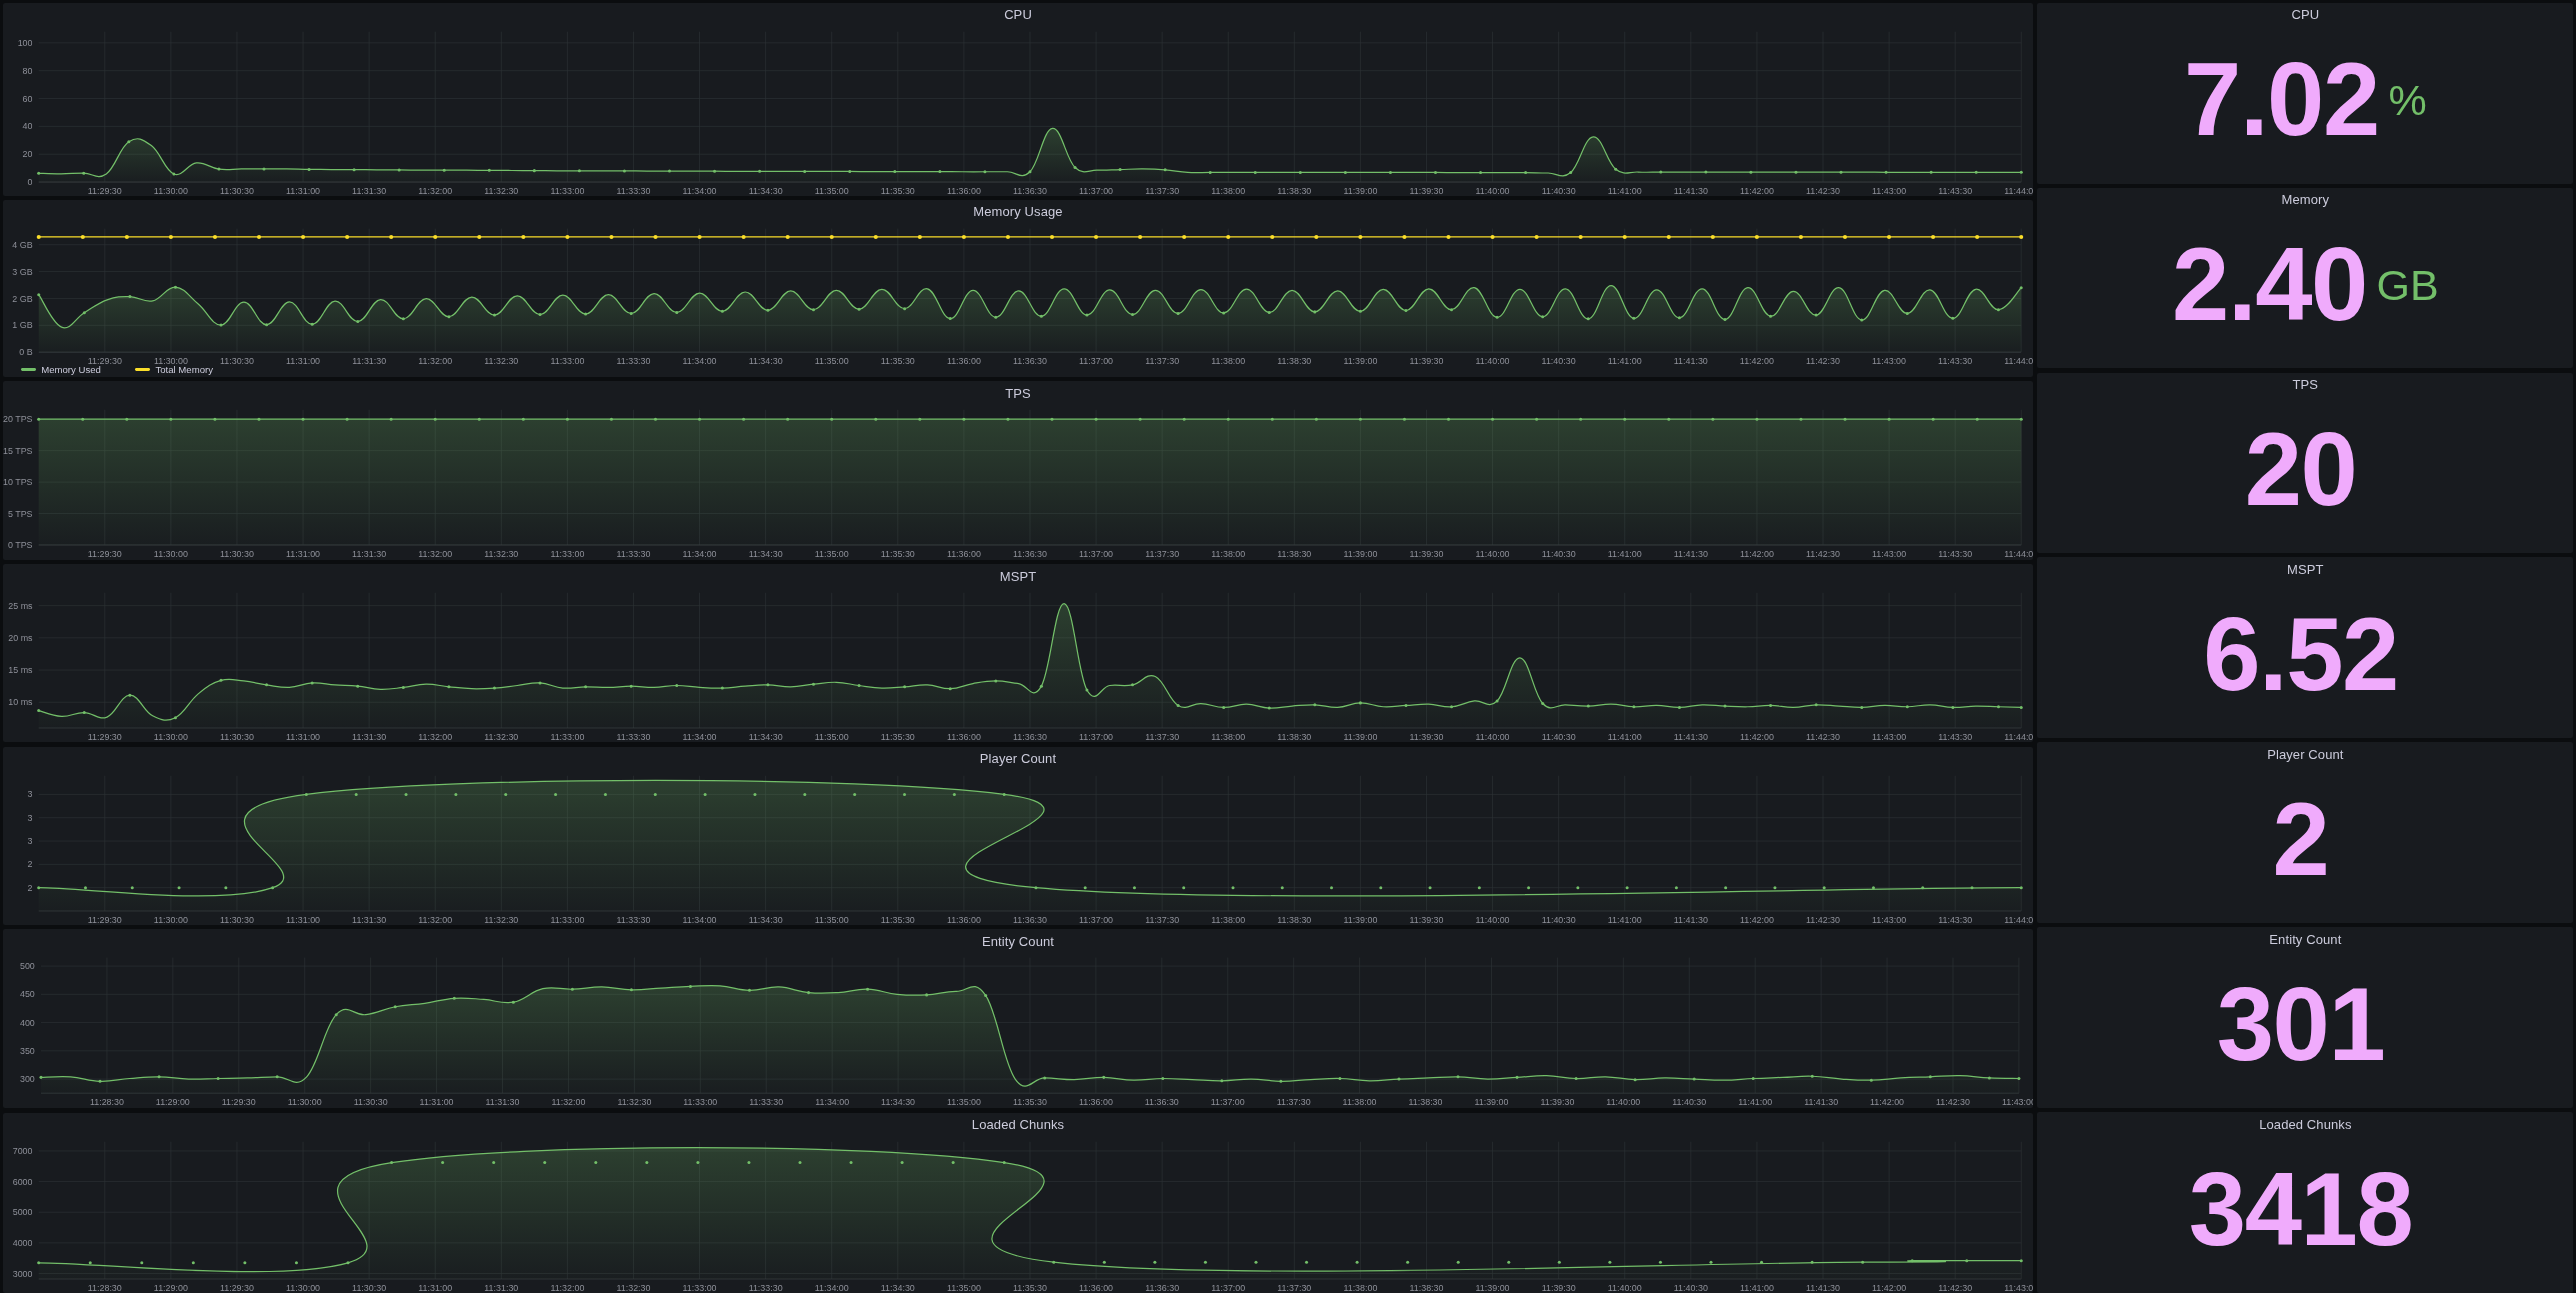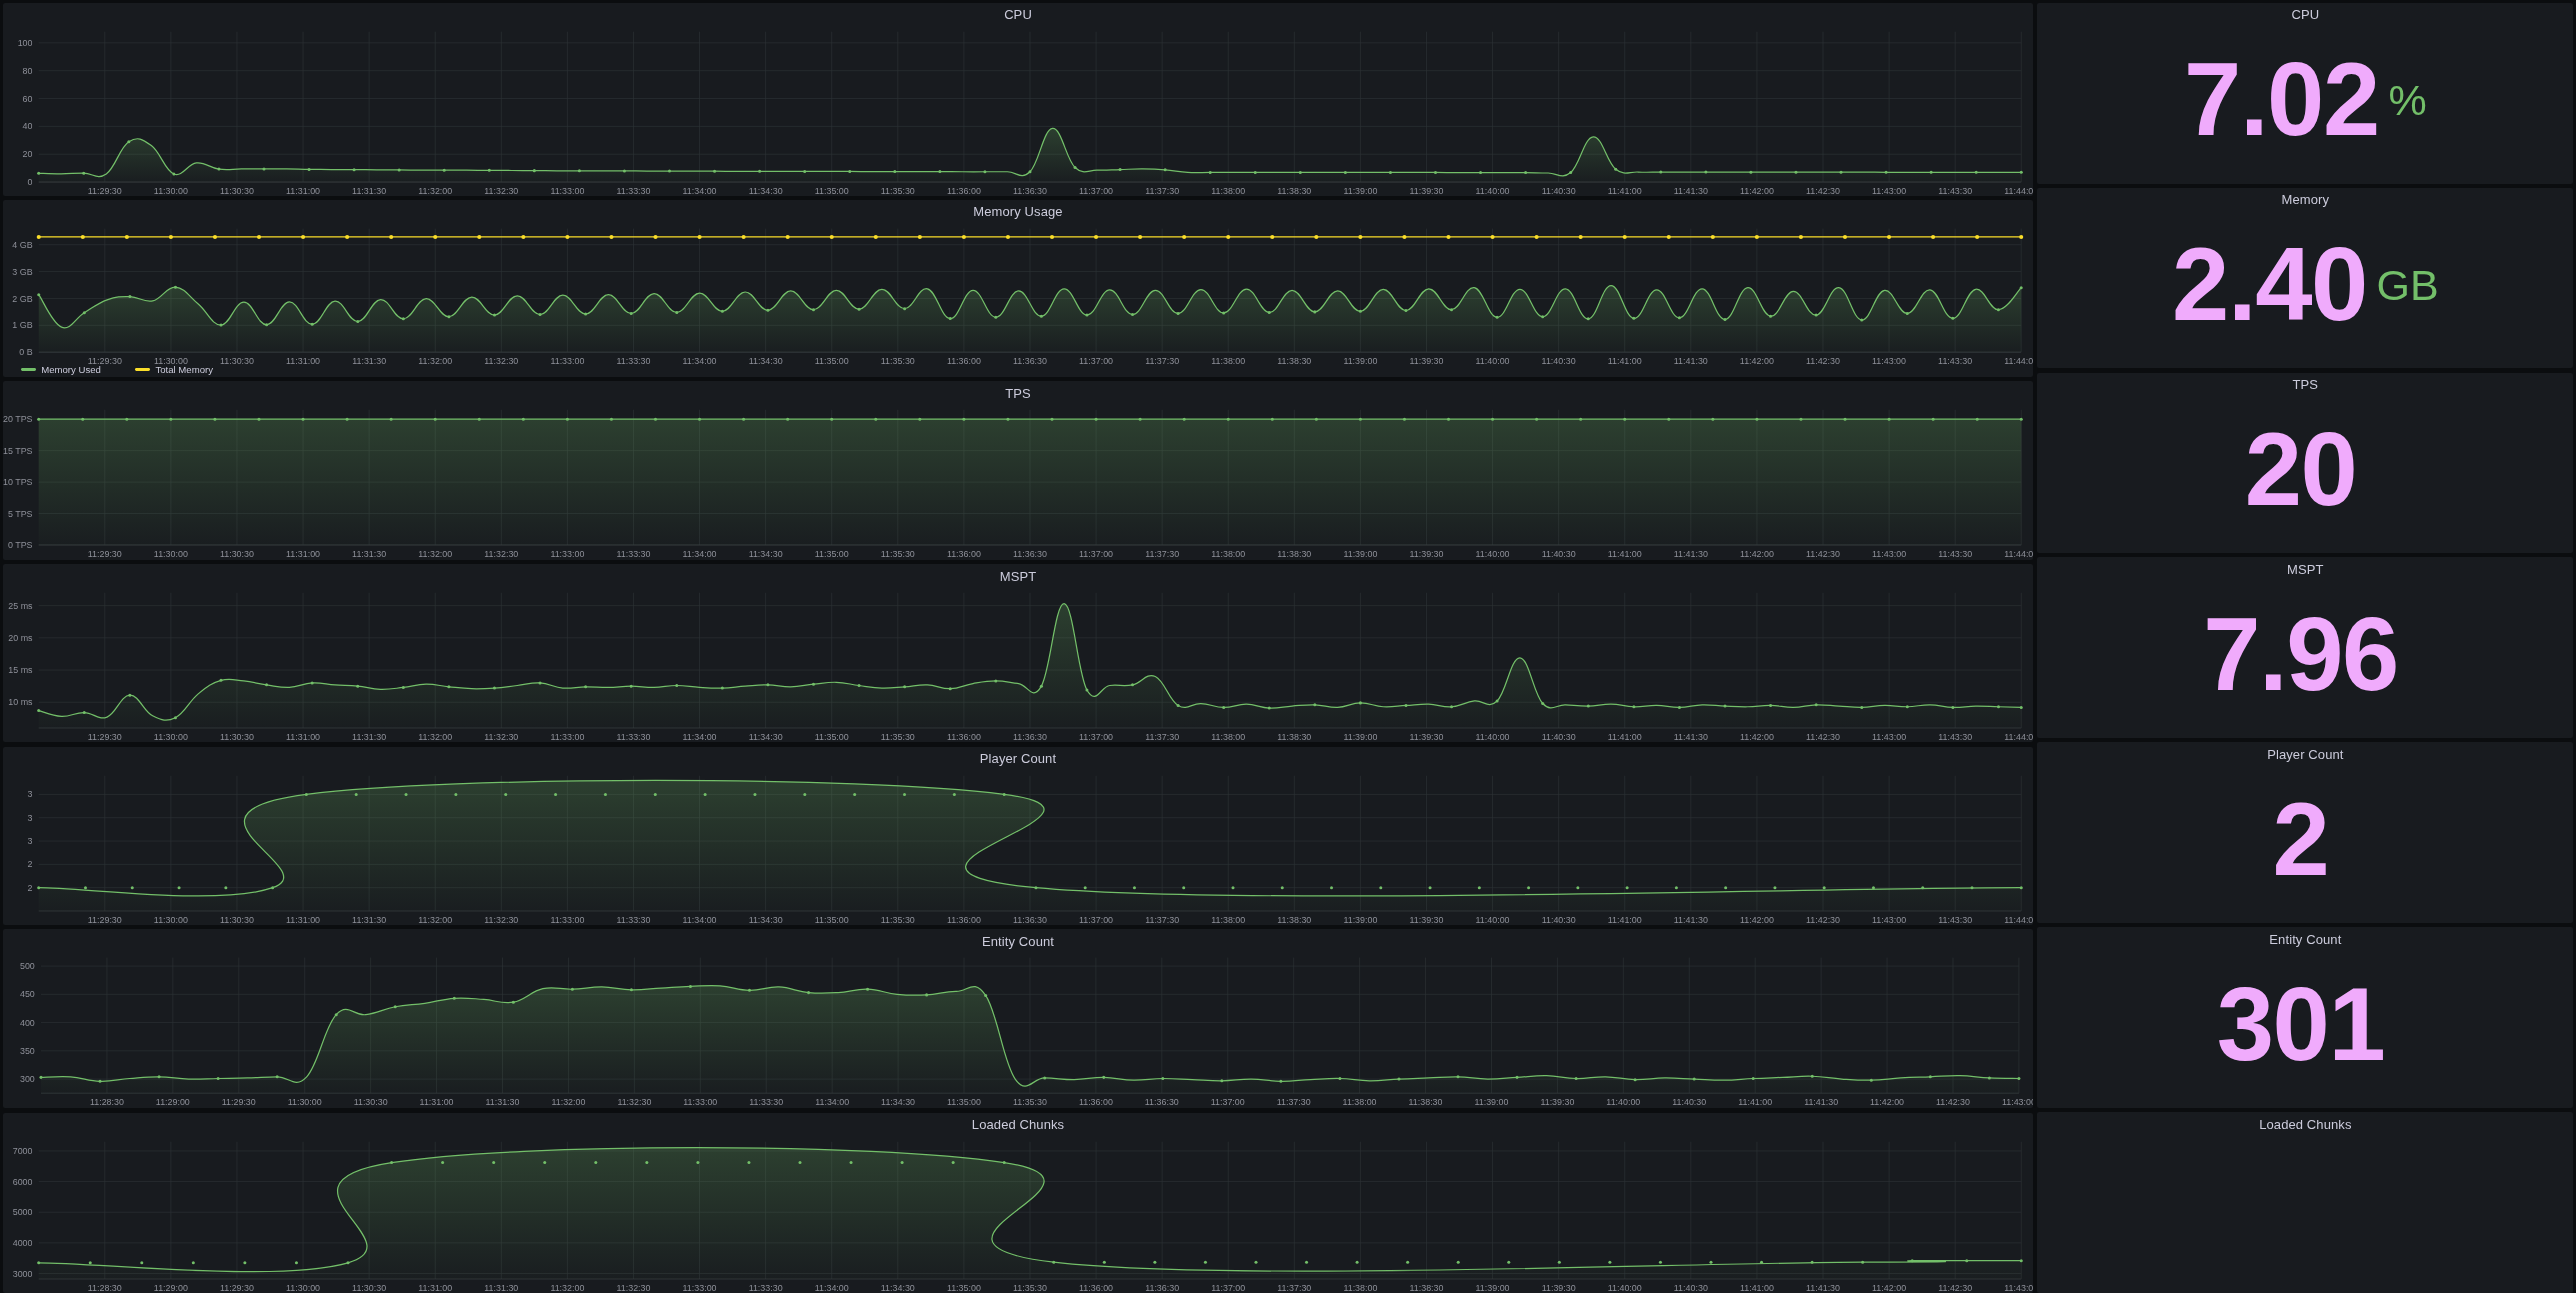--- a/index.html
+++ b/index.html
@@ -1072,21 +1072,21 @@
       <div class="panel-title">TPS</div>
       <div class="stat-value-wrap">
         <span class="stat-number" style="font-size:103px">20</span>
         <span class="stat-unit" style="font-size:43px"></span>
       </div>
     </div>
 
     <div class="panel stat-panel" style="height:182px">
       <div class="panel-title">MSPT</div>
       <div class="stat-value-wrap">
-        <span class="stat-number" style="font-size:103px">7.96</span>
+        <span class="stat-number" style="font-size:103px">6.52</span>
         <span class="stat-unit" style="font-size:43px"></span>
       </div>
     </div>
 
     <div class="panel stat-panel" style="height:182px">
       <div class="panel-title">Player Count</div>
       <div class="stat-value-wrap">
         <span class="stat-number" style="font-size:103px">2</span>
         <span class="stat-unit" style="font-size:43px"></span>
       </div>
@@ -1095,16 +1095,20 @@
     <div class="panel stat-panel" style="height:183px">
       <div class="panel-title">Entity Count</div>
       <div class="stat-value-wrap">
         <span class="stat-number" style="font-size:103px">301</span>
         <span class="stat-unit" style="font-size:43px"></span>
       </div>
     </div>
 
     <div class="panel stat-panel" style="height:184px">
       <div class="panel-title">Loaded Chunks</div>
+      <div class="stat-value-wrap">
+        <span class="stat-number" style="font-size:103px">3418</span>
+        <span class="stat-unit" style="font-size:43px"></span>
+      </div>
     </div>
   </div>
 </div>
 
 
 </body></html>

